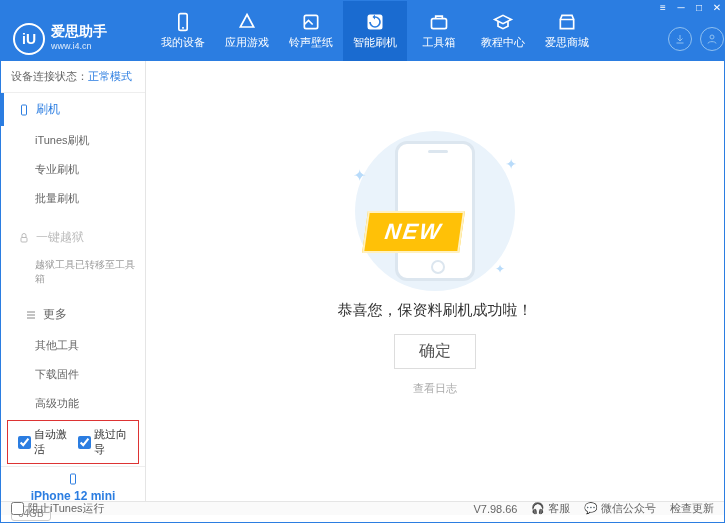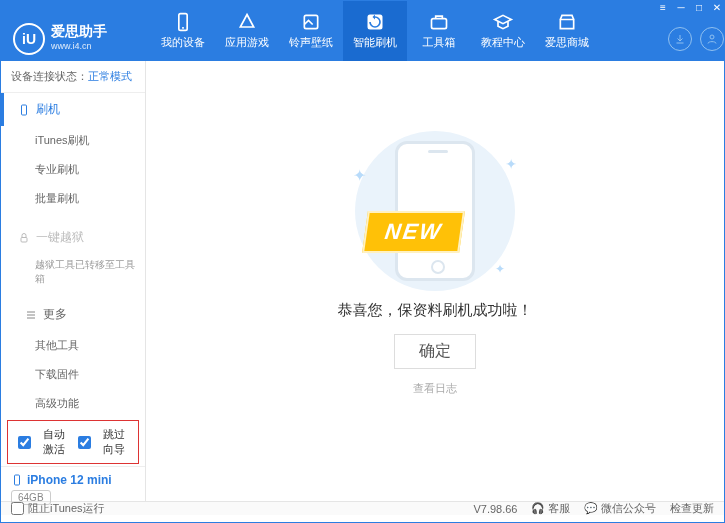--- a/index.html
+++ b/index.html
@@ -25,24 +25,24 @@
 .status-bar { padding: 8px 10px; font-size: 11px; color: #666; border-bottom: 1px solid #eee; }
 .status-val { color: #2b7de1; }
 .side-head { padding: 8px 14px; font-size: 12px; color: #333; display: flex; align-items: center; gap: 6px; border-left: 3px solid transparent; }
 .side-head.active-head { border-left-color: #2b7de1; color: #2b7de1; }
 .side-item { padding: 7px 10px 7px 34px; font-size: 11px; color: #666; cursor: pointer; }
 .side-item.active { background: #e8f2fd; color: #2b7de1; }
 .side-note { padding: 4px 10px 4px 34px; font-size: 10px; color: #999; line-height: 1.4; }
 .side-sep { height: 1px; background: #eee; margin: 4px 0; }
 .side-more { padding: 8px 24px; color: #666; display: flex; align-items: center; gap: 6px; }
 .checkbox-row { padding: 6px 10px; display: flex; gap: 10px; font-size: 11px; border: 1.5px solid #d33; margin: 2px 6px; }
-.cb { display: flex; align-items: center; gap: 12px; color: #333; }
+.cb { display: flex; align-items: center; gap: 3px; color: #333; }
 .cb input { accent-color: #2b7de1; }
 .device-block { padding: 6px 10px; border-top: 1px solid #eee; }
-.device-name { color: #2b7de1; font-weight: bold; font-size: 12px; display: flex; align-items: center; gap: 4px; }
+.device-name { color: #2b7de1; font-weight: bold; font-size: 12px; display: flex; align-items: center; gap: 4px; flex-direction: column; }
 .device-tag { display: inline-block; border: 1px solid #ccc; border-radius: 3px; padding: 1px 6px; font-size: 10px; color: #888; margin-top: 3px; }
 .sidebar-spacer { flex: 1; }
 
 .main { flex: 1; position: relative; display: flex; flex-direction: column; align-items: center; justify-content: center; }
 .illustration { width: 180px; height: 170px; position: relative; margin-top: -40px; }
 .illu-circle { position: absolute; width: 160px; height: 160px; border-radius: 50%; background: #eaf3fb; left: 10px; top: 5px; }
 .illu-phone { position: absolute; width: 80px; height: 140px; background: #fff; border: 3px solid #dce6ef; border-radius: 12px; left: 50px; top: 15px; }
 .illu-phone::before { content: ""; position: absolute; width: 20px; height: 3px; background: #dce6ef; border-radius: 2px; left: 30px; top: 6px; }
 .illu-phone::after { content: ""; position: absolute; width: 10px; height: 10px; border: 2px solid #dce6ef; border-radius: 50%; left: 33px; bottom: 4px; }
 .illu-banner { position: absolute; background: #ffc107; color: #fff; font-weight: bold; font-size: 22px; padding: 6px 18px; left: 20px; top: 85px; transform: skewX(-8deg); font-style: italic; letter-spacing: 2px; border: 2px solid #fff1c1; }

